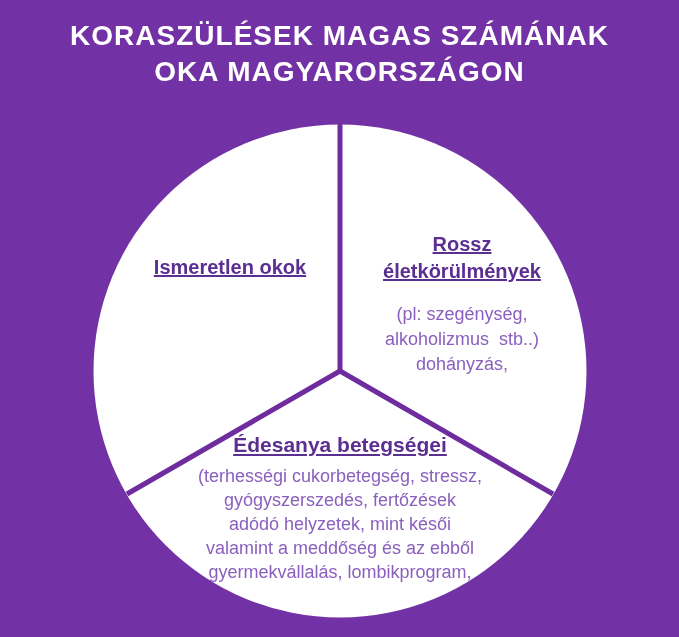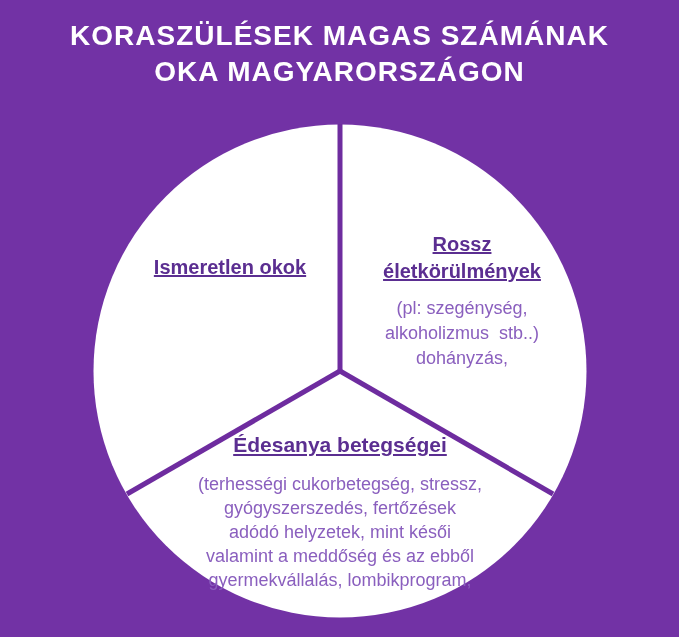--- a/index.html
+++ b/index.html
@@ -42,31 +42,31 @@
     font-weight: bold;
     font-size: 20px;
     line-height: 27px;
     text-decoration: underline;
   }
   .seg-heading .line { display: block; }
   .seg-sub {
     color: #8A5FBE;
     font-size: 18px;
     line-height: 25px;
-    margin-top: 11px;
+    margin-top: 17px;
   }
   .seg-sub .line {
     display: block;
     white-space: pre;
   }
   .seg-left   { left: 130px; top: 254px; width: 200px; }
   .seg-right  { left: 347px; top: 231px; width: 230px; }
   .seg-bottom { left: 165px; top: 432px; width: 350px; }
   .seg-bottom .seg-heading { font-size: 21px; line-height: 26px; }
-  .seg-bottom .seg-sub { line-height: 24px; margin-top: 14px; }
+  .seg-bottom .seg-sub { line-height: 24px; margin-top: 6px; }
 </style>
 </head>
 <body>
 
 <div class="canvas">
 
   <svg width="679" height="637" viewBox="0 0 679 637">
     <rect x="0" y="0" width="679" height="637" fill="#7232A5"></rect>
     <circle cx="340" cy="371" r="246.5" fill="#FFFFFF"></circle>
     <line x1="340" y1="124" x2="340" y2="371" stroke-width="5" stroke="#6E2C9F"></line>

